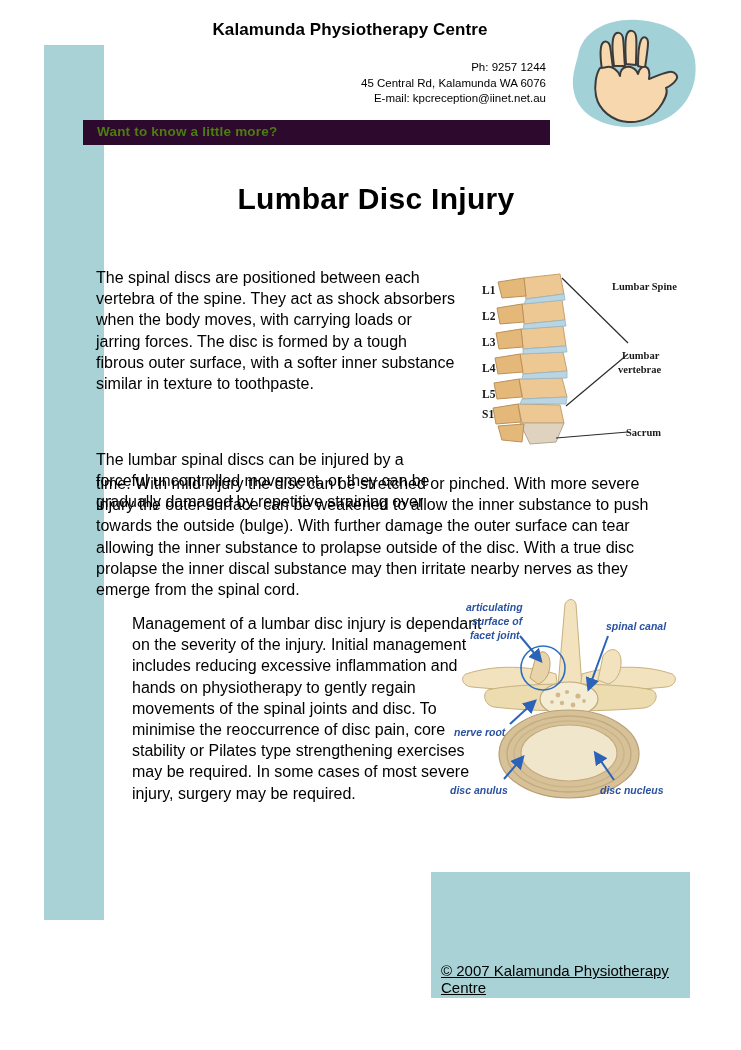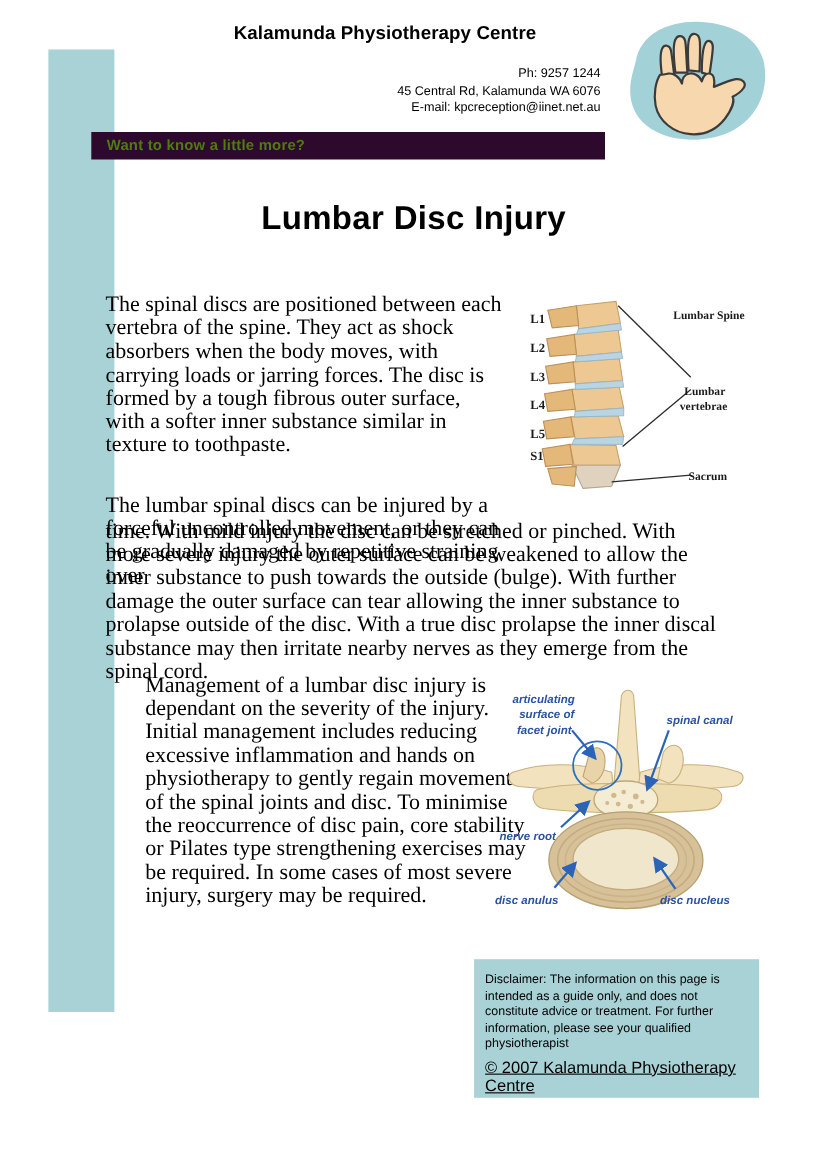--- a/index.html
+++ b/index.html
@@ -32,29 +32,29 @@
   .banner span{
     position:absolute;left:14px;top:4px;
     color:#4d7c0f;font-size:13.5px;font-weight:bold;letter-spacing:.2px;
   }
   
   .page-title{
     position:absolute;left:96px;top:182px;width:560px;
     text-align:center;font-size:30px;font-weight:bold;letter-spacing:.3px;
   }
   
-  .para{position:absolute;font-size:20px;line-height:21.2px;font-family:Liberation Serif, serif;}
+  .para{position:absolute;font-size:16px;line-height:21.2px;}
   #p1{left:96px;top:267px;width:362px;}
   #p2{left:96px;top:407px;width:362px;margin-top:42px;}
   #p3{left:96px;top:473px;width:562px;}
   #p4{left:96px;top:613px;width:352px;margin-left:36px;}
   
   .fig-spine{position:absolute;left:478px;top:266px;width:212px;height:180px;}
   
-  .fig-vert{position:absolute;left:448px;top:622px;width:242px;height:208px;}
+  .fig-vert{position:absolute;left:448px;top:594px;width:242px;height:208px;}
   
   .disclaimer{
     position:absolute;left:431px;top:872px;width:259px;height:126px;
     background:#a8d2d6;
   }
   .disclaimer .d-text{
     position:absolute;left:10px;top:12px;width:240px;
     font-size:11.3px;line-height:14.6px;
   }
   .disclaimer .d-copy{
@@ -220,15 +220,14 @@
       <text x="22" y="45">facet joint</text>
       <text x="158" y="36">spinal canal</text>
       <text x="6" y="142">nerve root</text>
       <text x="2" y="200">disc anulus</text>
       <text x="152" y="200">disc nucleus</text>
     </g>
   </svg>
 </div>
 
 <div class="disclaimer">
-  <div class="d-text">Disclaimer: The information on this page is intended as a guide only, and does not constitute advice or treatment.  For further information, please see your qualified physiotherapist</div>
   <div class="d-copy">© 2007 Kalamunda Physiotherapy Centre</div>
 </div>
 
 </body></html>

